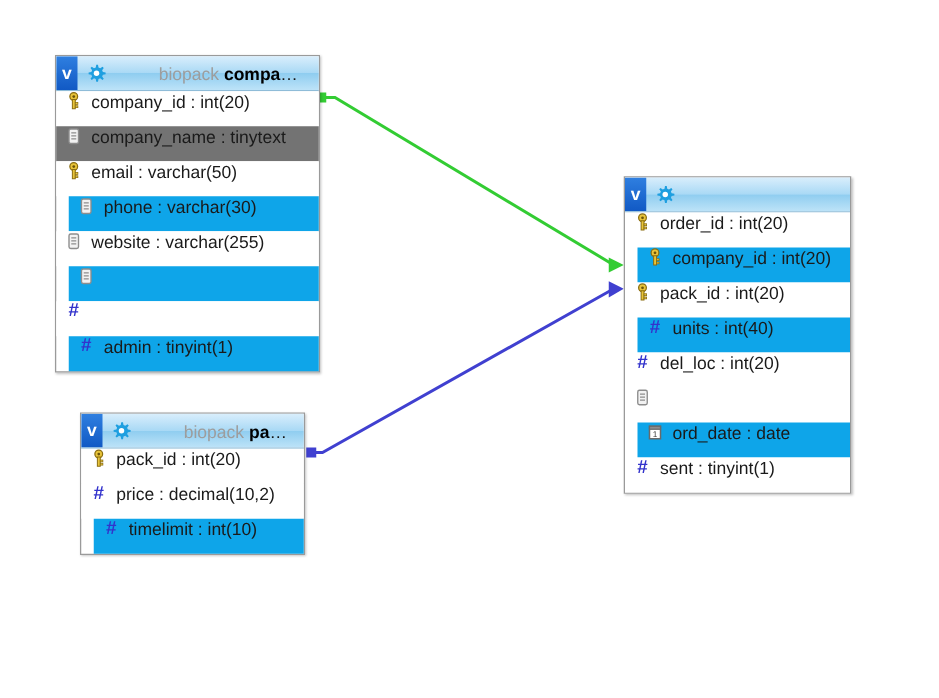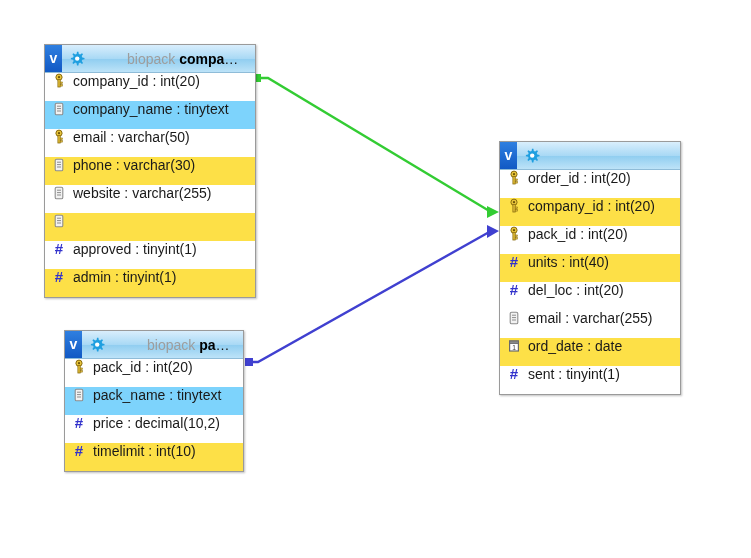--- a/index.html
+++ b/index.html
@@ -92,22 +92,22 @@
   .row {
     height: 28px;
     display: flex;
     align-items: flex-start;
     padding-left: 7px;
     box-sizing: border-box;
     white-space: nowrap;
     overflow: hidden;
   }
   .row.white { background: #ffffff; }
-  .row.gray  { background: #fde047; }
-  .row.pink  { background: #7dd3fc; }
+  .row.gray  { background: #0ea5e9; margin-left: 10px; }
+  .row.pink  { background: #737373; }
 
   .row-icon {
     flex: 0 0 auto;
     width: 14px;
     height: 16px;
     margin-right: 7px;
     display: block;
   }
 
   .row-label {
@@ -215,21 +215,20 @@
       <svg class="row-icon" viewBox="0 0 14 16">
         <rect x="3.2" y="2.2" width="7.6" height="11.6" rx="1.4" fill="#f2f2f2" stroke="#8d8d8d" stroke-width="1.1"></rect>
         <line x1="5" y1="5.2" x2="9" y2="5.2" stroke="#8d8d8d" stroke-width="1"></line>
         <line x1="5" y1="7.6" x2="9" y2="7.6" stroke="#8d8d8d" stroke-width="1"></line>
         <line x1="5" y1="10.0" x2="9" y2="10.0" stroke="#8d8d8d" stroke-width="1"></line>
       </svg>
     </div>
 
     <div class="row white">
       <span class="hash">#</span>
-      <span class="row-label">approved : tinyint(1)</span>
     </div>
 
     <div class="row gray">
       <span class="hash">#</span>
       <span class="row-label">admin : tinyint(1)</span>
     </div>
   </div>
 
   <div class="table-box" style="left:499px; top:141px; width:182px;">
     <div class="tbl-header">
@@ -284,21 +283,20 @@
     </div>
 
 
     <div class="row white">
       <svg class="row-icon" viewBox="0 0 14 16">
         <rect x="3.2" y="2.2" width="7.6" height="11.6" rx="1.4" fill="#f2f2f2" stroke="#8d8d8d" stroke-width="1.1"></rect>
         <line x1="5" y1="5.2" x2="9" y2="5.2" stroke="#8d8d8d" stroke-width="1"></line>
         <line x1="5" y1="7.6" x2="9" y2="7.6" stroke="#8d8d8d" stroke-width="1"></line>
         <line x1="5" y1="10.0" x2="9" y2="10.0" stroke="#8d8d8d" stroke-width="1"></line>
       </svg>
-      <span class="row-label">email : varchar(255)</span>
     </div>
 
     <div class="row gray">
       <svg class="row-icon" viewBox="0 0 14 16">
         <rect x="2.6" y="3.0" width="8.8" height="10.0" fill="#ffffff" stroke="#6a6a6a" stroke-width="1.2"></rect>
         <rect x="2.6" y="3.0" width="8.8" height="2.4" fill="#8d8d8d" stroke="#6a6a6a" stroke-width="1"></rect>
         <text x="7" y="11.6" font-size="6.6" text-anchor="middle" fill="#3a3a3a" font-family="Liberation Sans, sans-serif">1</text>
       </svg>
       <span class="row-label">ord_date : date</span>
     </div>
@@ -326,29 +324,20 @@
       <svg class="row-icon" viewBox="0 0 14 16">
         <circle cx="7" cy="4.2" r="3.1" fill="#e8c43a" stroke="#8a6d10" stroke-width="1"></circle>
         <circle cx="7" cy="4.2" r="1.1" fill="#6b5308"></circle>
         <rect x="5.9" y="6.6" width="2.3" height="7.4" fill="#e8c43a" stroke="#8a6d10" stroke-width="0.8"></rect>
         <rect x="8.2" y="9.0" width="2.1" height="1.5" fill="#e8c43a" stroke="#8a6d10" stroke-width="0.6"></rect>
         <rect x="8.2" y="11.6" width="2.1" height="1.5" fill="#e8c43a" stroke="#8a6d10" stroke-width="0.6"></rect>
       </svg>
       <span class="row-label">pack_id : int(20)</span>
     </div>
 
-    <div class="row pink">
-      <svg class="row-icon" viewBox="0 0 14 16">
-        <rect x="3.2" y="2.2" width="7.6" height="11.6" rx="1.4" fill="#f2f2f2" stroke="#8d8d8d" stroke-width="1.1"></rect>
-        <line x1="5" y1="5.2" x2="9" y2="5.2" stroke="#8d8d8d" stroke-width="1"></line>
-        <line x1="5" y1="7.6" x2="9" y2="7.6" stroke="#8d8d8d" stroke-width="1"></line>
-        <line x1="5" y1="10.0" x2="9" y2="10.0" stroke="#8d8d8d" stroke-width="1"></line>
-      </svg>
-      <span class="row-label">pack_name : tinytext</span>
-    </div>
 
     <div class="row white">
       <span class="hash">#</span>
       <span class="row-label">price : decimal(10,2)</span>
     </div>
 
     <div class="row gray">
       <span class="hash">#</span>
       <span class="row-label">timelimit : int(10)</span>
     </div>

